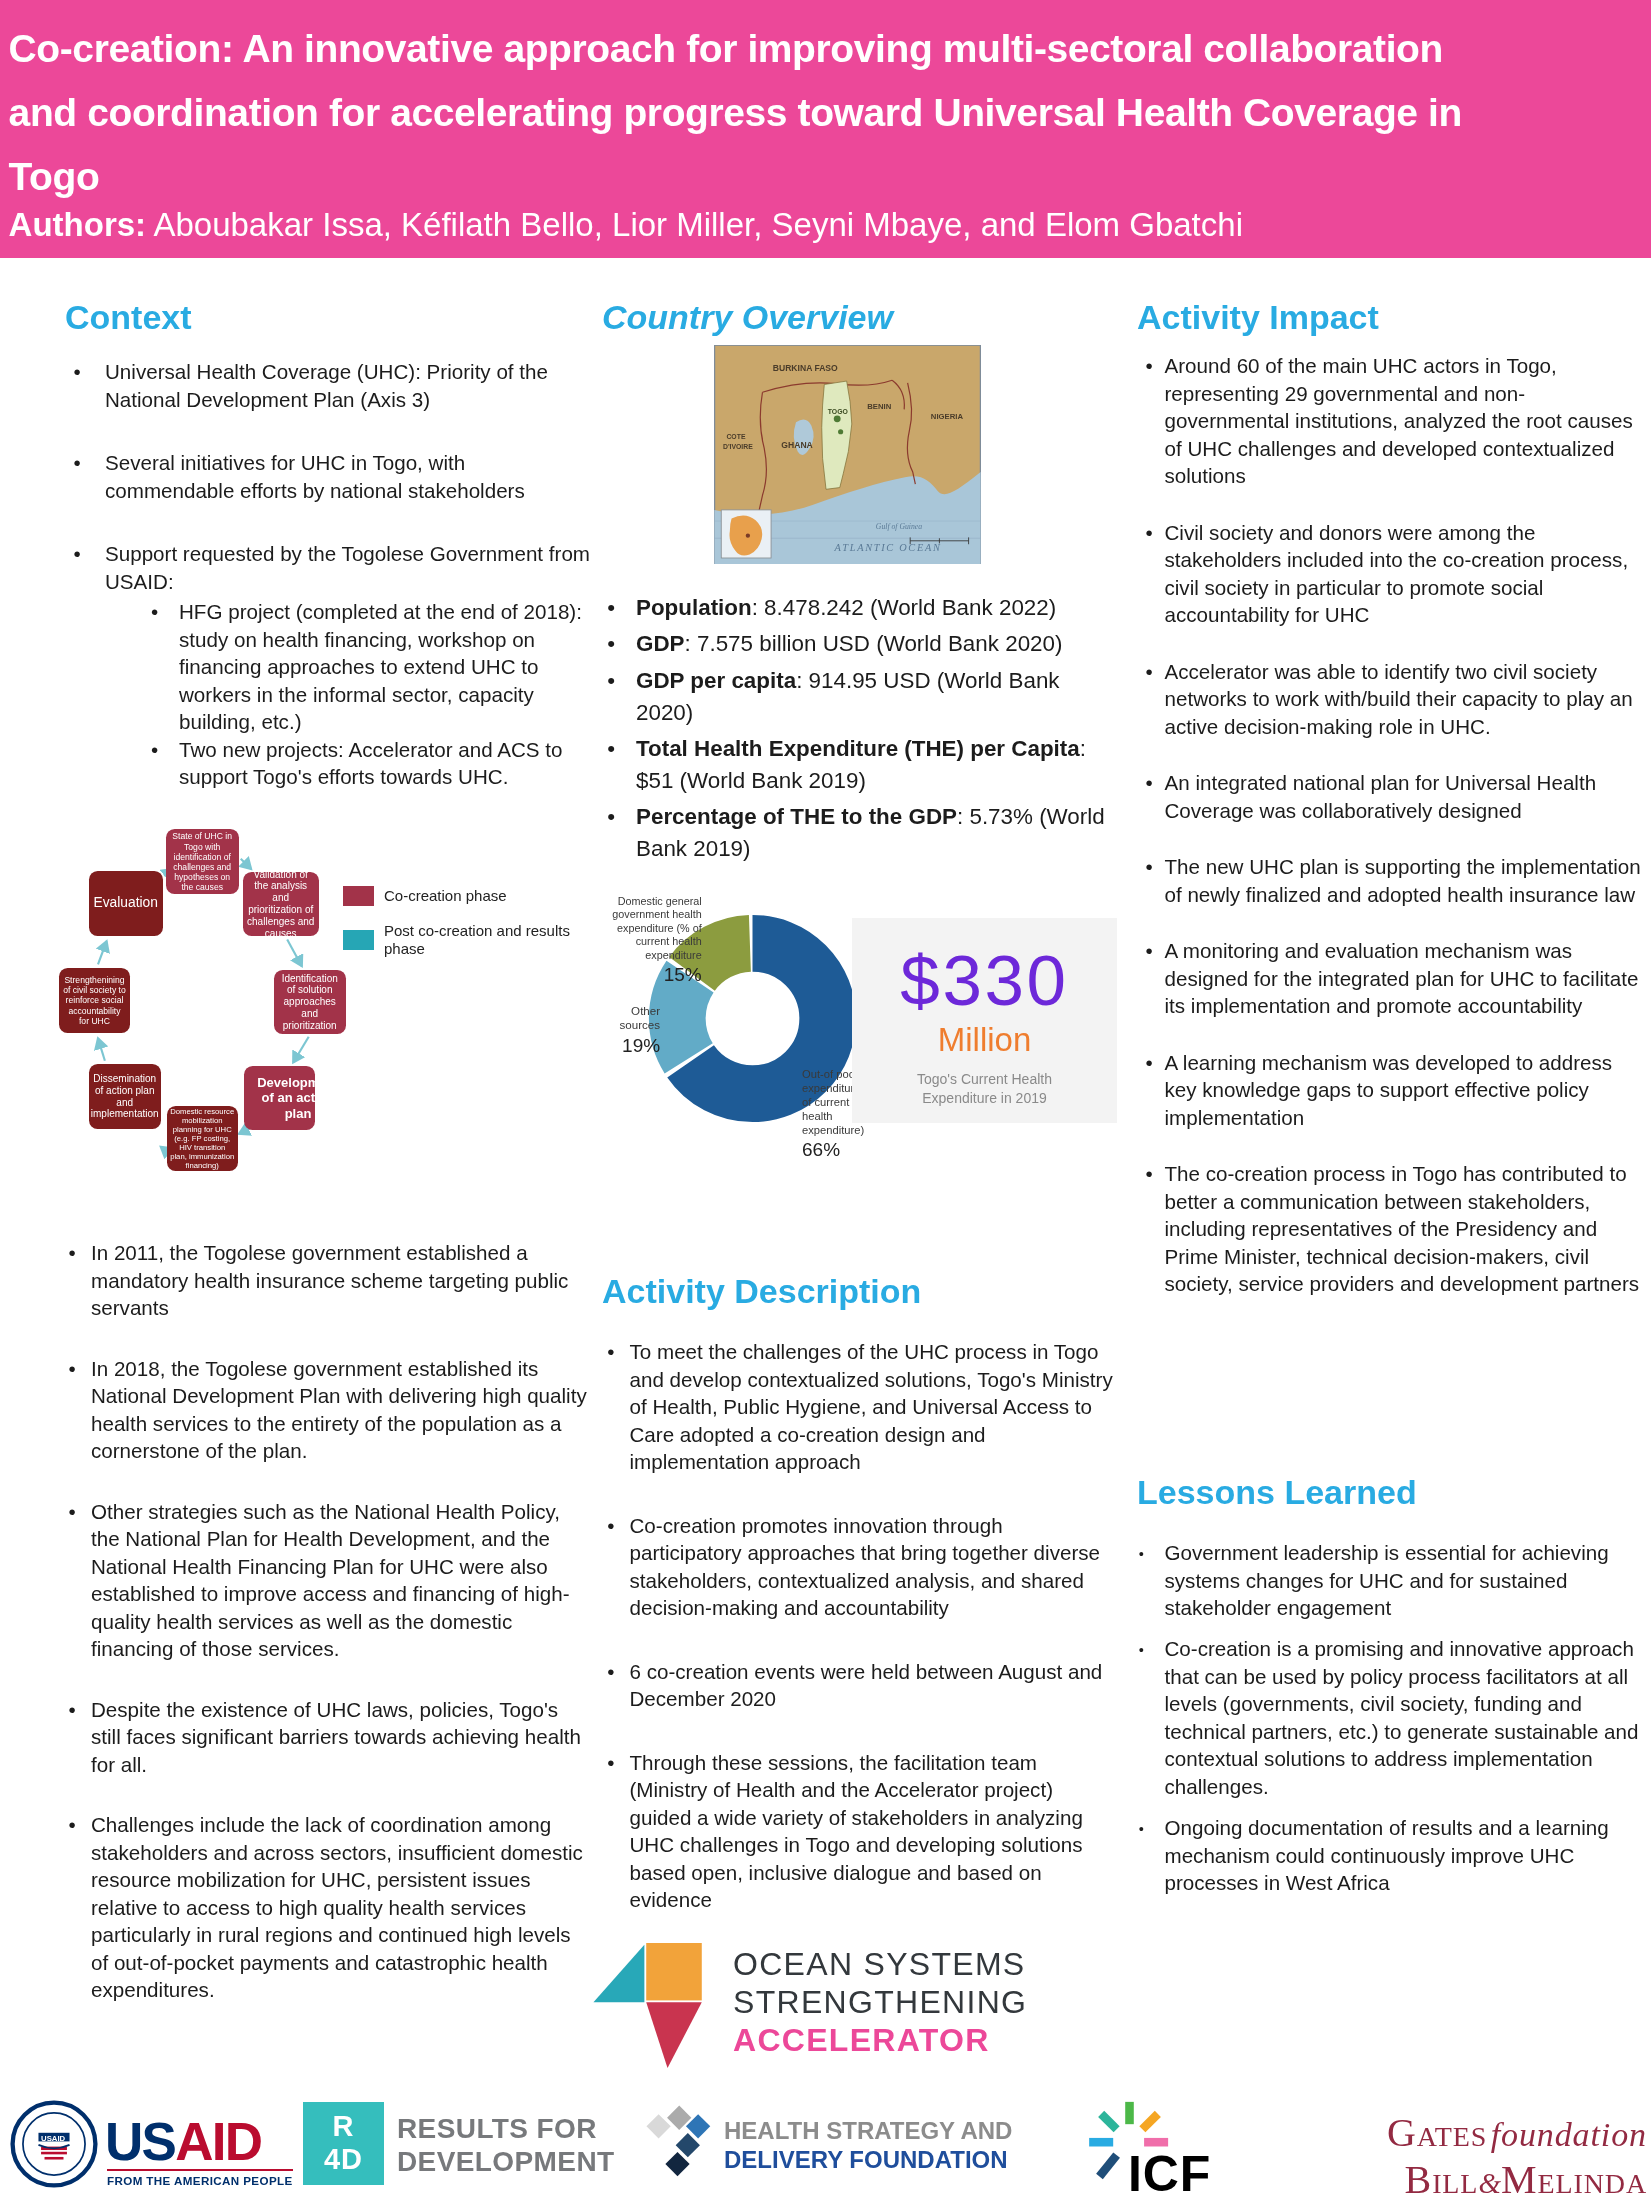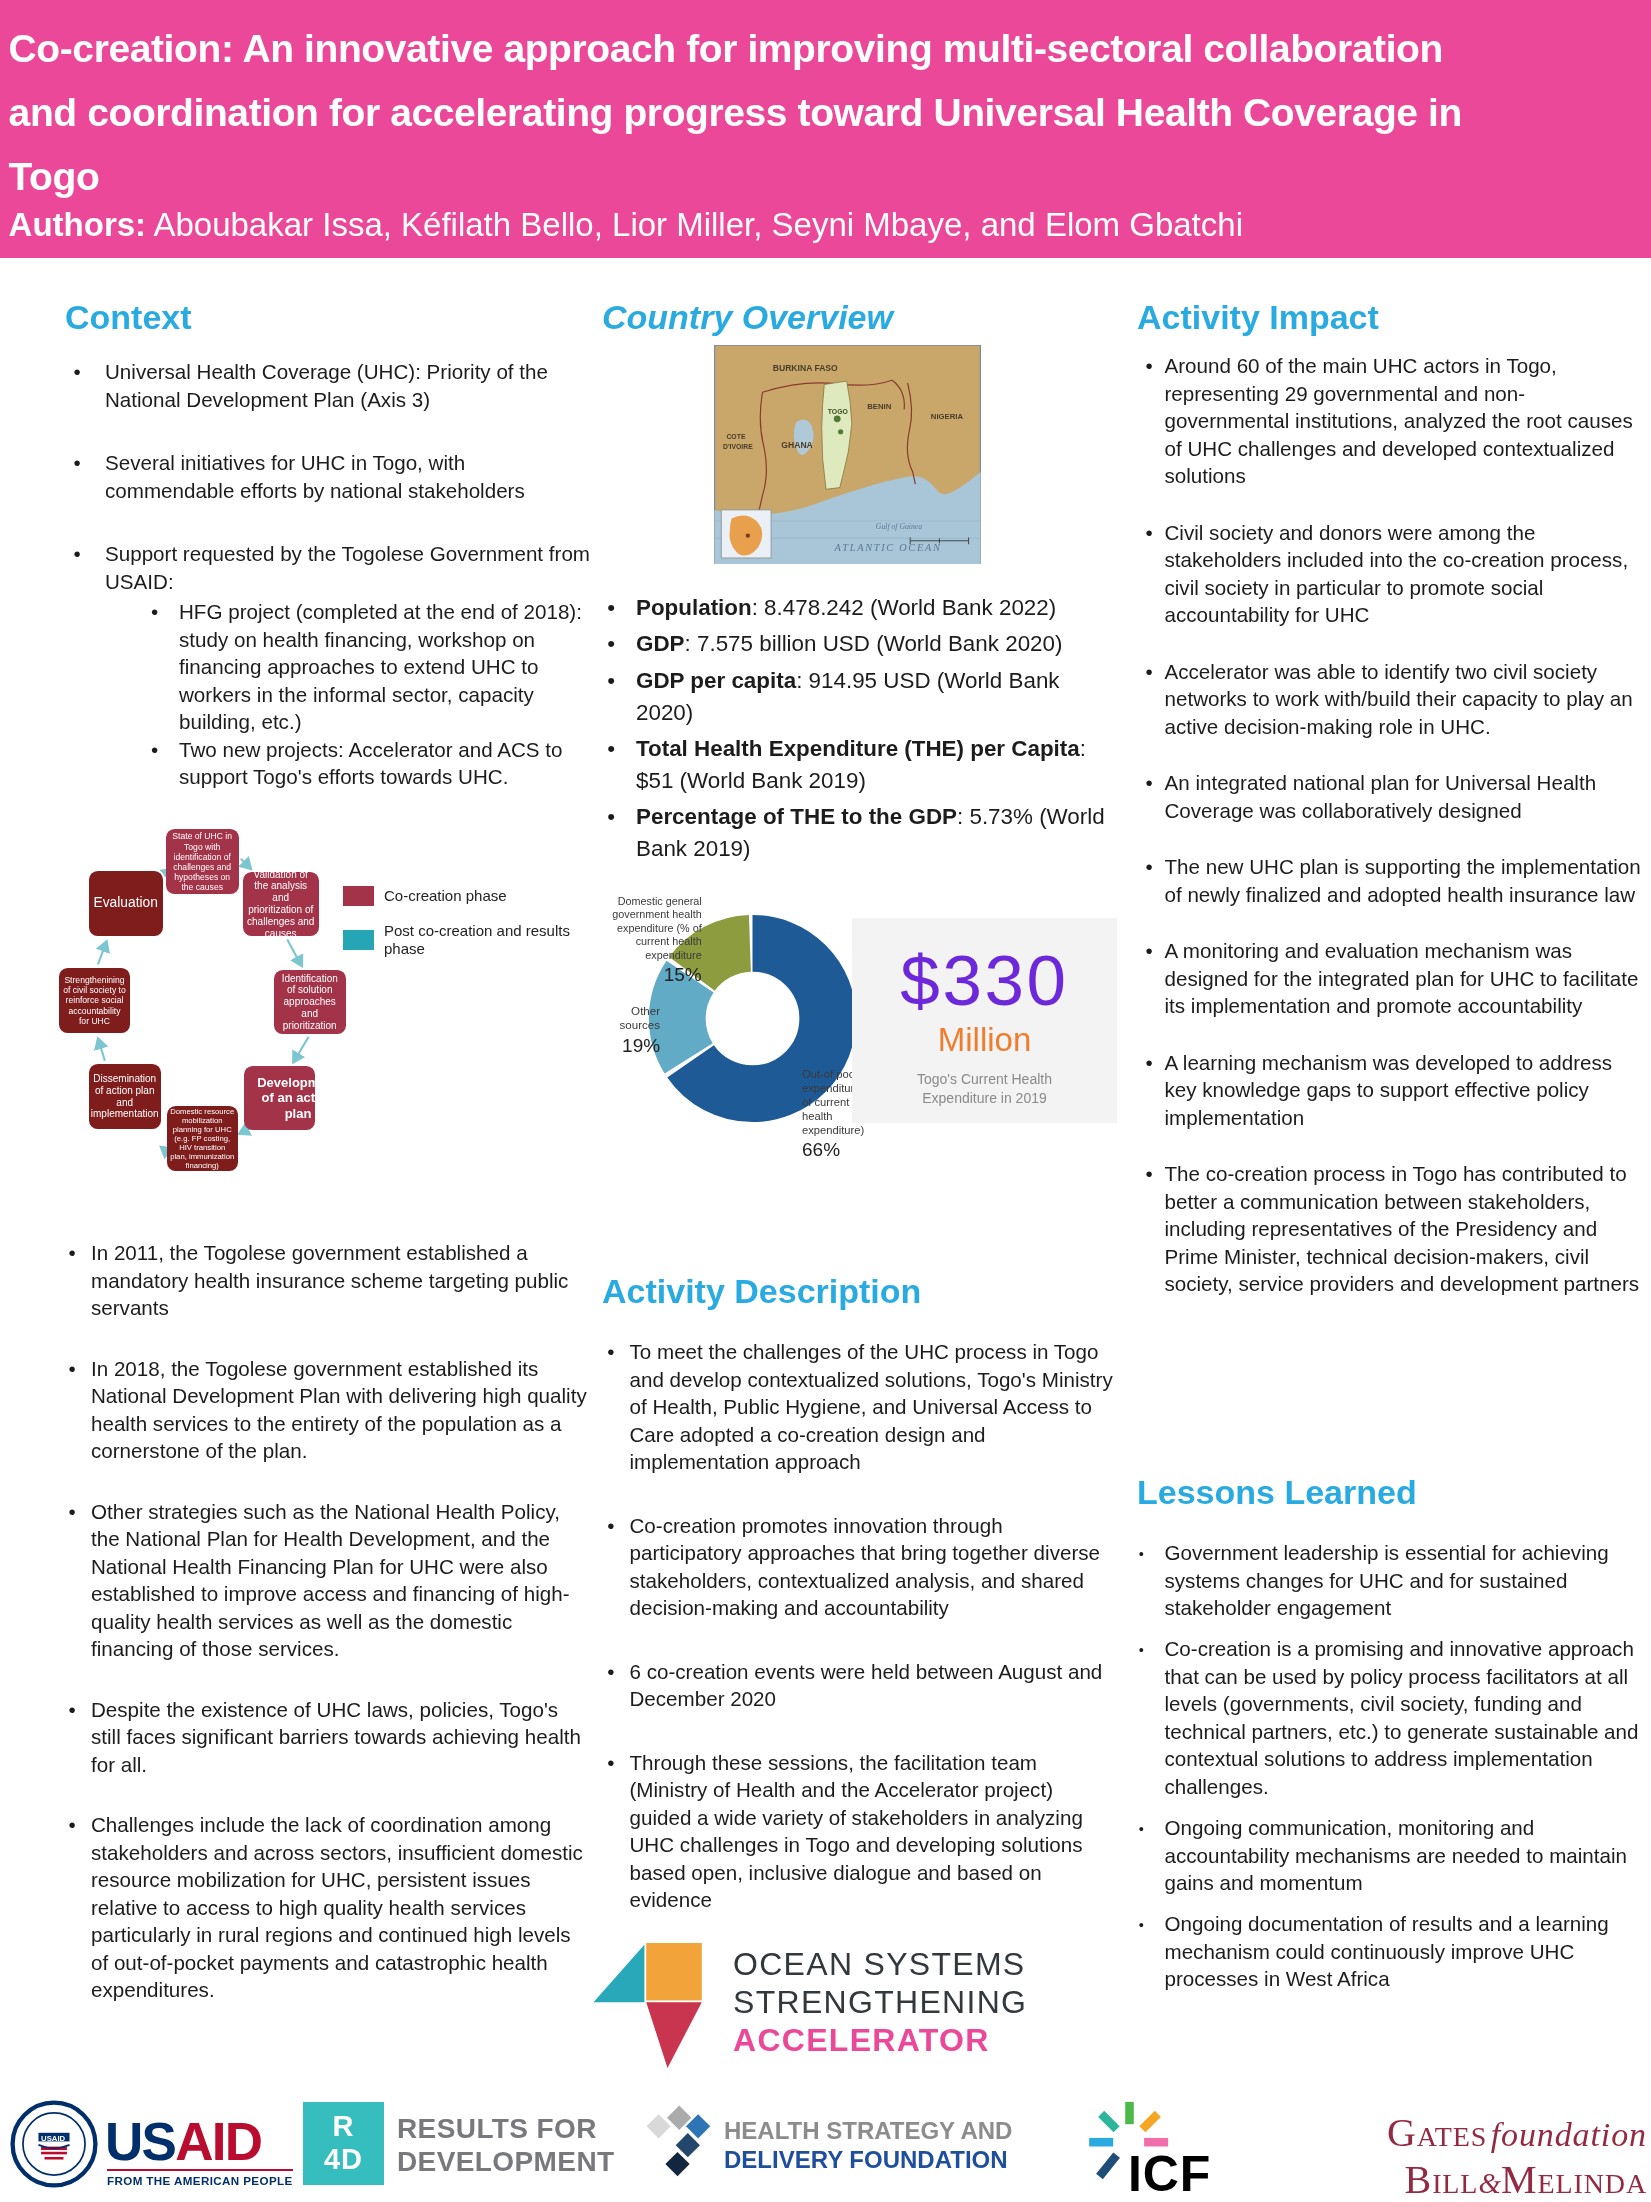--- a/index.html
+++ b/index.html
@@ -304,21 +304,20 @@
       <li>The new UHC plan is supporting the implementation of newly finalized and adopted health insurance law</li>
       <li>A monitoring and evaluation mechanism was designed for the integrated plan for UHC to facilitate its implementation and promote accountability</li>
       <li>A learning mechanism was developed to address key knowledge gaps to support effective policy implementation</li>
       <li>The co-creation process in Togo has contributed to better a communication between stakeholders, including representatives of the Presidency and Prime Minister, technical decision-makers, civil society, service providers and development partners</li>
     </ul>
 
     <h2 class="section ll-head" style="left:0;">Lessons Learned</h2>
     <ul class="blt llb">
       <li>Government leadership is essential for achieving systems changes for UHC and for sustained stakeholder engagement</li>
       <li>Co-creation is a promising and innovative approach that can be used by policy process facilitators at all levels (governments, civil society, funding and technical partners, etc.) to generate sustainable and contextual solutions to address implementation challenges.</li>
-      <li>Ongoing communication, monitoring and accountability mechanisms are needed to maintain gains and momentum</li>
       <li>Ongoing documentation of results and a learning mechanism could continuously improve UHC processes in West Africa</li>
     </ul>
   </div>
 
   <div class="footer">
 
     <div class="f-item" style="left:0; top:0; width:297px; height:103px;">
       <svg class="usaid-seal" width="88" height="88" viewBox="0 0 102 102">
         <circle cx="51" cy="51" r="48" fill="#ffffff" stroke="#002F6C" stroke-width="5"></circle>
         <circle cx="51" cy="51" r="36" fill="#ffffff" stroke="#002F6C" stroke-width="2"></circle>

